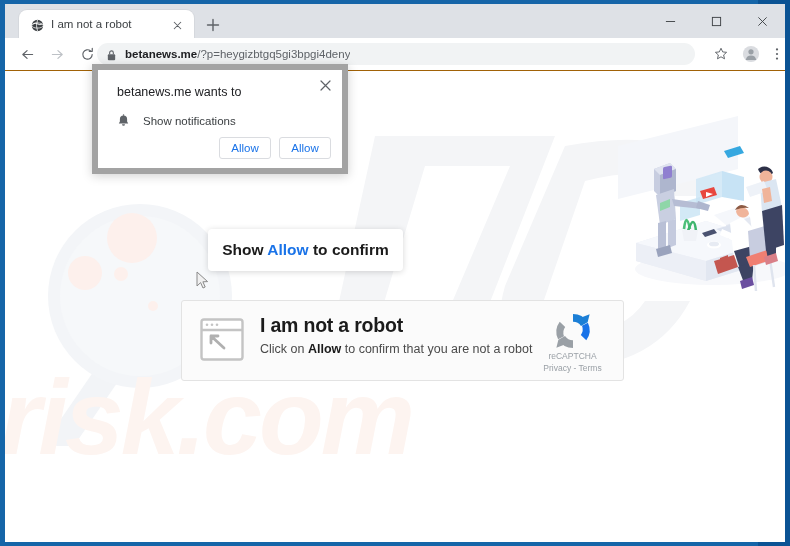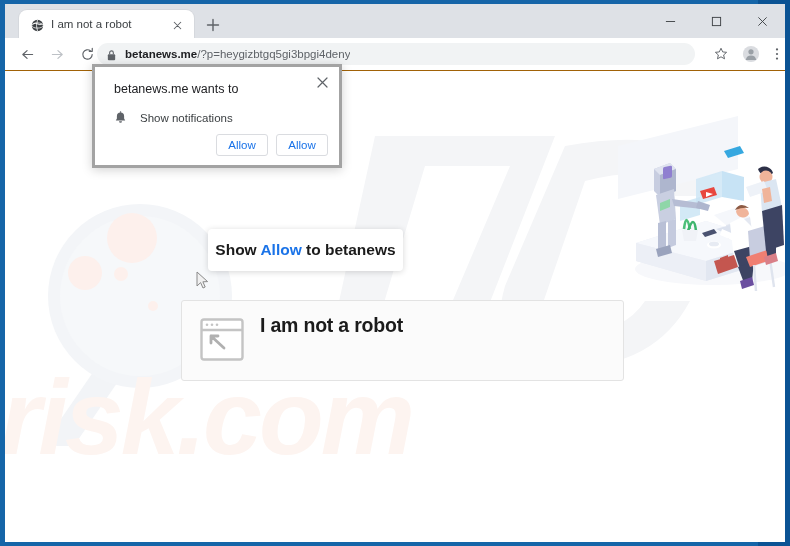--- a/index.html
+++ b/index.html
@@ -127,21 +127,21 @@
     position:absolute;left:203px;top:158px;width:195px;height:42px;
     background:#ffffff;border-radius:4px;
     box-shadow:0 1px 6px rgba(0,0,0,0.16);
     display:flex;align-items:center;justify-content:center;
   }
   .pressbar span{font-size:15.5px;font-weight:700;color:#1b1b1b;}
   .pressbar span em{font-style:normal;color:#1a73e8;}
   
   .permbox{
     position:absolute;left:87px;top:60px;width:244px;height:98px;
-    background:#ffffff;border:3px solid #a3a3a3;
+    background:#ffffff;border:6px solid #a3a3a3;
     box-shadow:0 2px 10px rgba(0,0,0,0.18);
   }
   .perm-title{
     position:absolute;left:19px;top:15px;font-size:12.5px;color:#202124;
   }
   .perm-bell{position:absolute;left:19px;top:44px;width:13px;height:14px;}
   .perm-row{
     position:absolute;left:45px;top:45px;font-size:11.5px;color:#3c4043;text-align:center;
   }
   .perm-x{position:absolute;right:10px;top:8px;width:13px;height:13px;}
@@ -365,25 +365,40 @@
         <svg viewBox="0 0 44 43" width="44" height="43">
           <rect x="1.5" y="1.5" width="41" height="40" rx="2.5" fill="#ffffff" stroke="#c4c4c4" stroke-width="2.4"></rect>
           <path d="M1.5 12 H42.5" stroke="#c4c4c4" stroke-width="2.4"></path>
           <circle cx="7" cy="6.8" r="1.3" fill="#c4c4c4"></circle>
           <circle cx="12" cy="6.8" r="1.3" fill="#c4c4c4"></circle>
           <circle cx="17" cy="6.8" r="1.3" fill="#c4c4c4"></circle>
           <path d="M24 30 L11 18 M11 18 L11 25 M11 18 L18 18" stroke="#b0b0b0" stroke-width="2.8" fill="none" stroke-linecap="round" stroke-linejoin="round"></path>
         </svg>
       </span>
       <div class="robot-title">I am not a robot</div>
-
+      <div class="robot-sub"><span>Click on </span><b>Allow</b><span> to confirm that you are not a robot</span></div>
+
+      <div class="recap">
+        <div class="recap-logo">
+          <svg viewBox="0 0 44 44" width="44" height="44">
+            <path d="M22 5 a17 17 0 0 1 14.6 8.3 L30 17 a9.6 9.6 0 0 0 -8-4.2 Z" fill="#1c7fd6"></path>
+            <path d="M36.6 13.3 L38.6 5.2 L30.2 8.6 Z" fill="#1c7fd6"></path>
+            <path d="M36.9 13.8 a17 17 0 0 1 -1.6 17.5 L29.8 26 a9.6 9.6 0 0 0 1.2 -9.2 Z" fill="#1a73e8"></path>
+            <path d="M22 39 a17 17 0 0 1 -14.6 -8.3 L14 27 a9.6 9.6 0 0 0 8 4.2 Z" fill="#9aa0a6"></path>
+            <path d="M7.4 30.7 L5.4 38.8 L13.8 35.4 Z" fill="#9aa0a6"></path>
+            <path d="M7.1 30.2 a17 17 0 0 1 1.6 -17.5 L14.2 18 a9.6 9.6 0 0 0 -1.2 9.2 Z" fill="#9aa0a6"></path>
+          </svg>
+        </div>
+        <div class="recap-t1">reCAPTCHA</div>
+        <div class="recap-t2">Privacy - Terms</div>
+      </div>
     </div>
 
     <div class="pressbar">
-      <span><span>Show </span><em>Allow</em><span> to betanews</span></span>
+      <span><span>Show </span><em>Allow</em><span> to confirm</span></span>
     </div>
 
     <div class="cursor">
       <svg viewBox="0 0 14 20" width="14" height="20">
         <path d="M1 1 L1 15 L4.6 11.6 L7 17 L9.2 16 L6.9 10.8 L11.6 10.6 Z" fill="#f0f0f0" stroke="#8a8a8a" stroke-width="1"></path>
       </svg>
     </div>
   </div>
 
   <div class="permbox">

